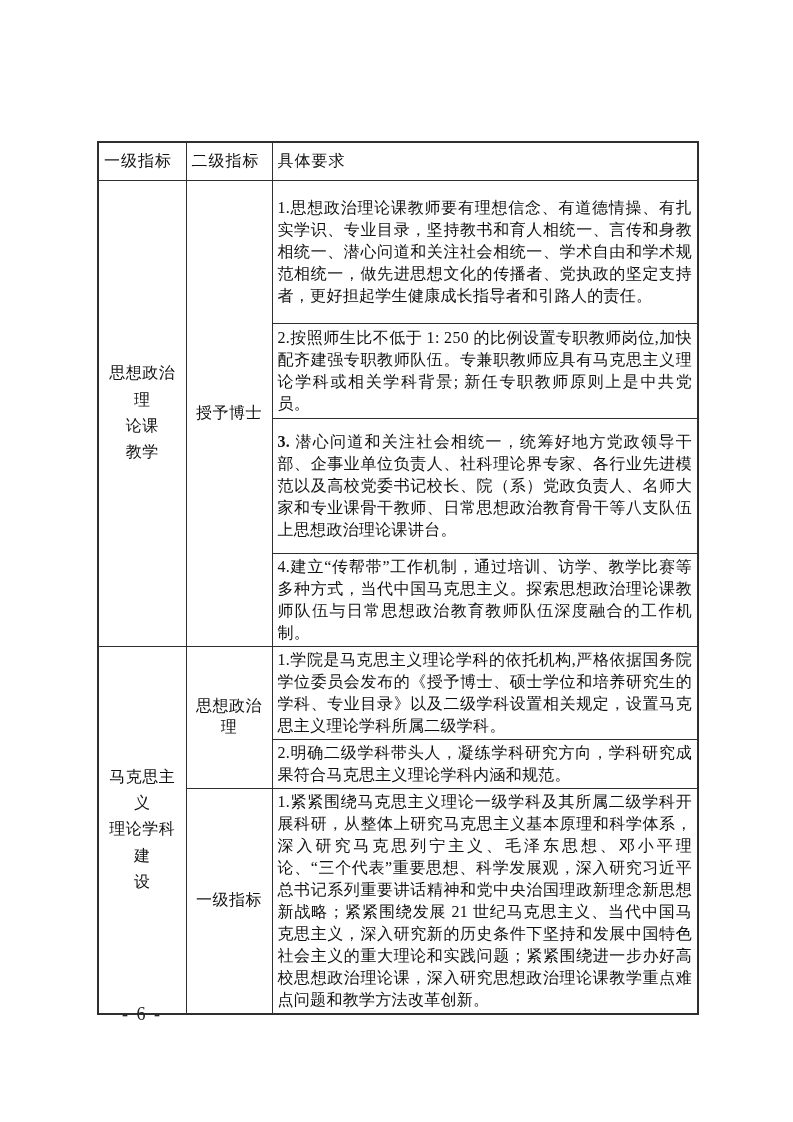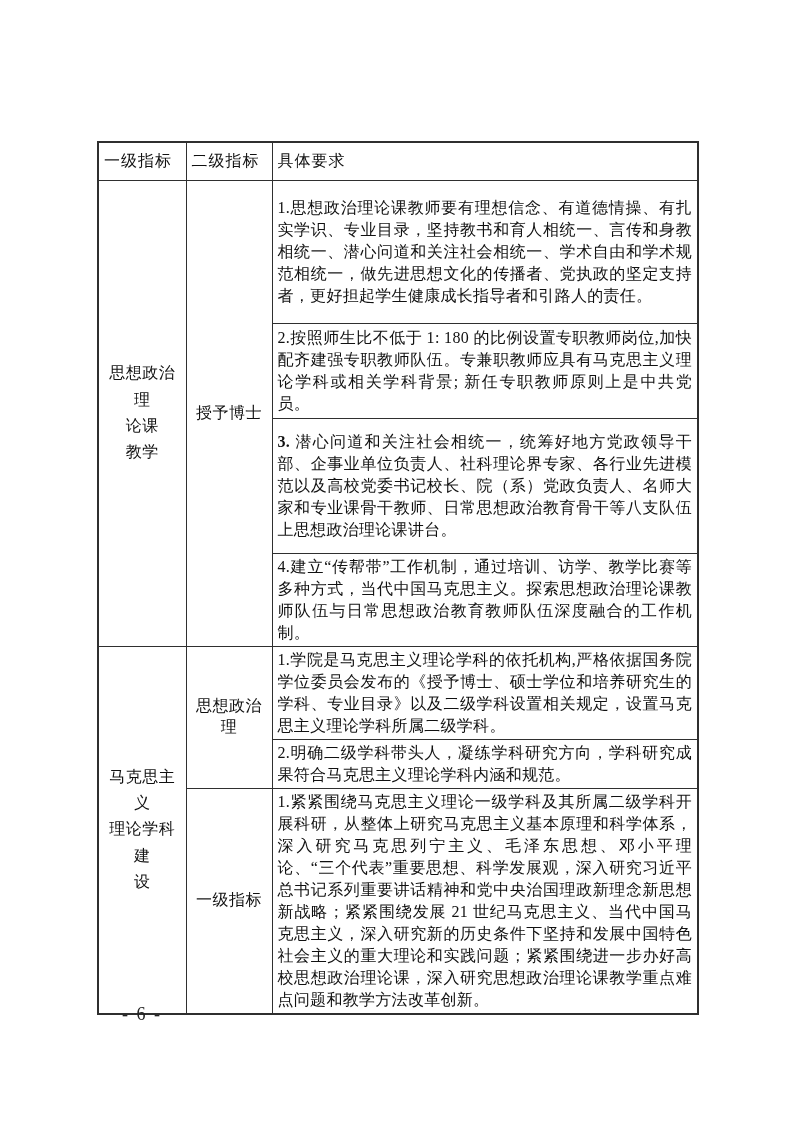--- a/index.html
+++ b/index.html
@@ -89,21 +89,21 @@
 
     <tr style="height:143px">
       <td class="l1" rowspan="4">思想政治理
 论课
 教学</td>
       <td class="l2" rowspan="4">授予博士</td>
       <td class="req"><span class="num">1.</span><span>思想政治理论课教师要有理想信念、有道德情操、有扎实学识、专业目录，坚持教书和育人相统一、言传和身教相统一、潜心问道和关注社会相统一、学术自由和学术规范相统一，做先进思想文化的传播者、党执政的坚定支持者，更好担起学生健康成长指导者和引路人的责任。</span></td>
     </tr>
 
     <tr style="height:95px">
-      <td class="req"><span class="num">2.</span><span>按照师生比不低于 1: 180 的比例设置专职教师岗位,加快配齐建强专职教师队伍。专兼职教师应具有马克思主义理论学科或相关学科背景; 新任专职教师原则上是中共党员。</span></td>
+      <td class="req"><span class="num">2.</span><span>按照师生比不低于 1: 250 的比例设置专职教师岗位,加快配齐建强专职教师队伍。专兼职教师应具有马克思主义理论学科或相关学科背景; 新任专职教师原则上是中共党员。</span></td>
     </tr>
 
     <tr style="height:135px">
       <td class="req"><span class="num bn">3. </span><span>潜心问道和关注社会相统一，统筹好地方党政领导干部、企事业单位负责人、社科理论界专家、各行业先进模范以及高校党委书记校长、院（系）党政负责人、名师大家和专业课骨干教师、日常思想政治教育骨干等八支队伍上思想政治理论课讲台。</span></td>
     </tr>
 
     <tr style="height:85px">
       <td class="req"><span class="num">4.</span><span>建立“传帮带”工作机制，通过培训、访学、教学比赛等多种方式，当代中国马克思主义。探索思想政治理论课教师队伍与日常思想政治教育教师队伍深度融合的工作机制。</span></td>
     </tr>
 

